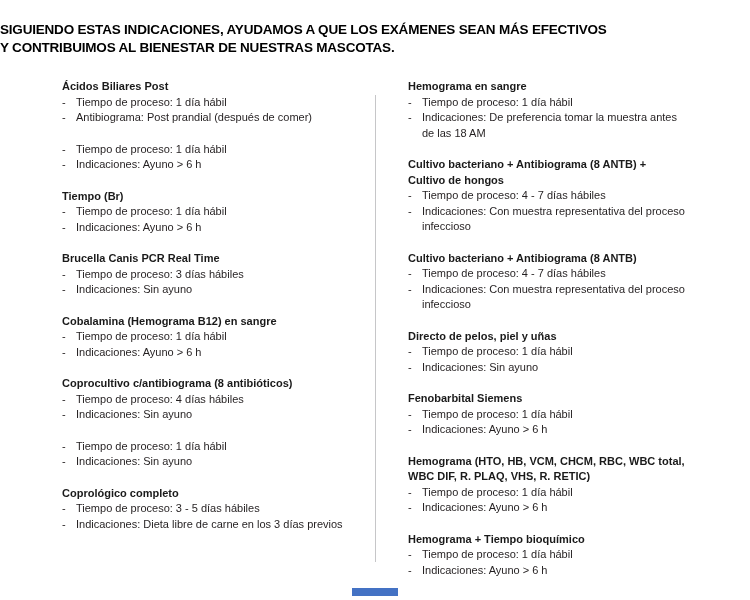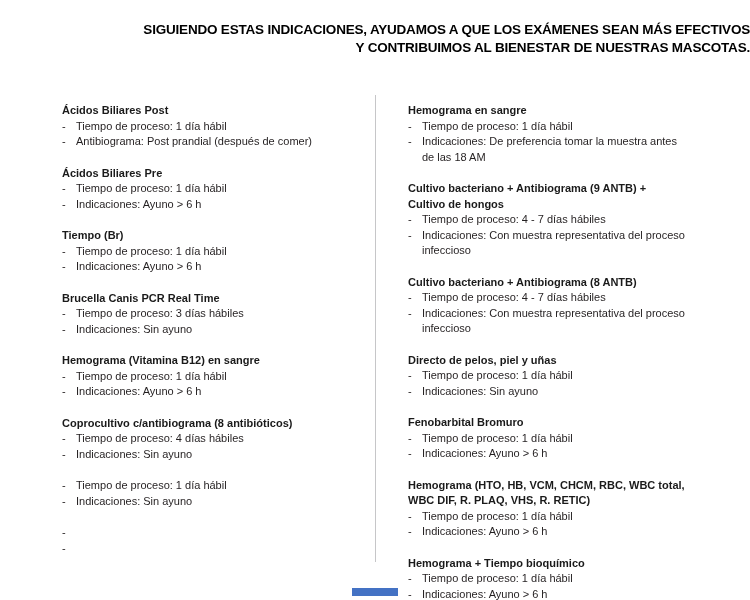--- a/index.html
+++ b/index.html
@@ -9,31 +9,31 @@
     background: #ffffff;
     font-family: "Liberation Sans", sans-serif;
     color: #231f20;
     overflow: hidden;
   }
   .doc-title {
     position: absolute;
     top: 21px;
     left: 0;
     right: 0;
-    text-align: right;
+    text-align: left;
     font-weight: 700;
     font-size: 13.5px;
     line-height: 18px;
     letter-spacing: -0.2px;
     color: #000000;
     white-space: pre-line;
   }
   .column {
     position: absolute;
-    top: 103px;
+    top: 79px;
     font-size: 11px;
     line-height: 15.5px;
   }
   .column.left  { left: 62px;  width: 306px; }
   .column.right { left: 408px; width: 300px; }
   .v-divider {
     position: absolute;
     left: 375px;
     top: 95px;
     height: 467px;
@@ -73,21 +73,20 @@
       <div class="entry-line">
         <span class="dash">-</span>
         <span class="line-text">Tiempo de proceso: 1 día hábil</span>
       </div>
       <div class="entry-line">
         <span class="dash">-</span>
         <span class="line-text">Antibiograma: Post prandial (después de comer)</span>
       </div>
     </div>
     <div class="entry">
-      <div class="entry-title">Ácidos Biliares Pre</div>
       <div class="entry-line">
         <span class="dash">-</span>
         <span class="line-text">Tiempo de proceso: 1 día hábil</span>
       </div>
       <div class="entry-line">
         <span class="dash">-</span>
         <span class="line-text">Indicaciones: Ayuno &gt; 6 h</span>
       </div>
     </div>
     <div class="entry">
@@ -106,21 +105,21 @@
       <div class="entry-line">
         <span class="dash">-</span>
         <span class="line-text">Tiempo de proceso: 3 días hábiles</span>
       </div>
       <div class="entry-line">
         <span class="dash">-</span>
         <span class="line-text">Indicaciones: Sin ayuno</span>
       </div>
     </div>
     <div class="entry">
-      <div class="entry-title">Hemograma (Vitamina B12) en sangre</div>
+      <div class="entry-title">Cobalamina (Hemograma B12) en sangre</div>
       <div class="entry-line">
         <span class="dash">-</span>
         <span class="line-text">Tiempo de proceso: 1 día hábil</span>
       </div>
       <div class="entry-line">
         <span class="dash">-</span>
         <span class="line-text">Indicaciones: Ayuno &gt; 6 h</span>
       </div>
     </div>
     <div class="entry">
@@ -138,44 +137,47 @@
       <div class="entry-line">
         <span class="dash">-</span>
         <span class="line-text">Tiempo de proceso: 1 día hábil</span>
       </div>
       <div class="entry-line">
         <span class="dash">-</span>
         <span class="line-text">Indicaciones: Sin ayuno</span>
       </div>
     </div>
     <div class="entry">
-      <div class="entry-line">
-        <span class="dash">-</span>
-      </div>
-      <div class="entry-line">
-        <span class="dash">-</span>
+      <div class="entry-title">Coprológico completo</div>
+      <div class="entry-line">
+        <span class="dash">-</span>
+        <span class="line-text">Tiempo de proceso: 3 - 5 días hábiles</span>
+      </div>
+      <div class="entry-line">
+        <span class="dash">-</span>
+        <span class="line-text">Indicaciones: Dieta libre de carne en los 3 días previos</span>
       </div>
     </div>
   </div>
 
 <div class="column right" style="color: rgb(35, 31, 32);">
     <div class="entry">
       <div class="entry-title">Hemograma en sangre</div>
       <div class="entry-line">
         <span class="dash">-</span>
         <span class="line-text">Tiempo de proceso: 1 día hábil</span>
       </div>
       <div class="entry-line">
         <span class="dash">-</span>
         <span class="line-text">Indicaciones: De preferencia tomar la muestra antes
 de las 18 AM</span>
       </div>
     </div>
     <div class="entry">
-      <div class="entry-title">Cultivo bacteriano + Antibiograma (9 ANTB) +
+      <div class="entry-title">Cultivo bacteriano + Antibiograma (8 ANTB) +
 Cultivo de hongos</div>
       <div class="entry-line">
         <span class="dash">-</span>
         <span class="line-text">Tiempo de proceso: 4 - 7 días hábiles</span>
       </div>
       <div class="entry-line">
         <span class="dash">-</span>
         <span class="line-text">Indicaciones: Con muestra representativa del proceso
 infeccioso</span>
       </div>
@@ -197,21 +199,21 @@
       <div class="entry-line">
         <span class="dash">-</span>
         <span class="line-text">Tiempo de proceso: 1 día hábil</span>
       </div>
       <div class="entry-line">
         <span class="dash">-</span>
         <span class="line-text">Indicaciones: Sin ayuno</span>
       </div>
     </div>
     <div class="entry">
-      <div class="entry-title">Fenobarbital Bromuro</div>
+      <div class="entry-title">Fenobarbital Siemens</div>
       <div class="entry-line">
         <span class="dash">-</span>
         <span class="line-text">Tiempo de proceso: 1 día hábil</span>
       </div>
       <div class="entry-line">
         <span class="dash">-</span>
         <span class="line-text">Indicaciones: Ayuno &gt; 6 h</span>
       </div>
     </div>
     <div class="entry">

